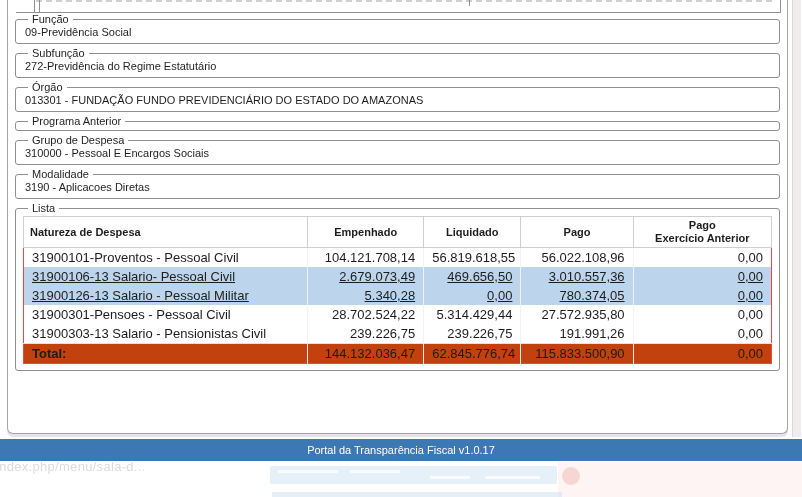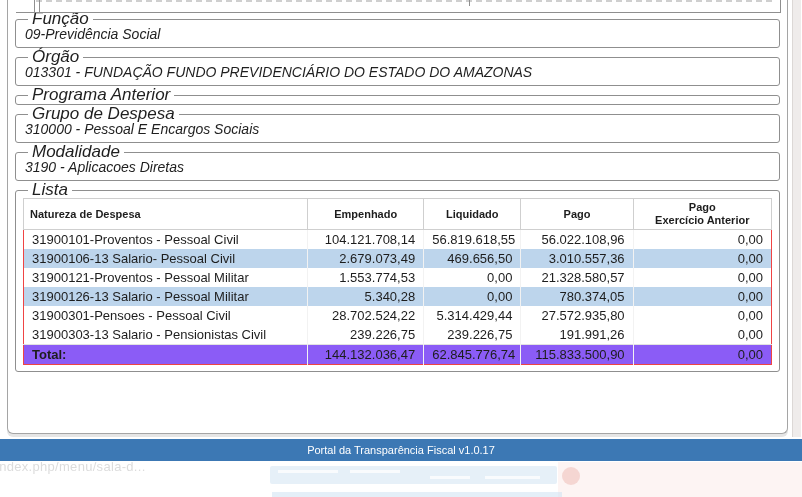--- a/index.html
+++ b/index.html
@@ -18,35 +18,35 @@
 
   
   .cut-frag { position:absolute; background:#8f8f8f; }
   .cut-dash { position:absolute; left:28px; top:6px; width:736px; height:0;
     border-top:2px dashed #cfcfcf; }
   .cut-bottom { position:absolute; left:8px; top:18px; width:765px; height:0;
     border-top:1px solid #8f8f8f; }
 
   fieldset { border:1px solid #8f8f8f; border-radius:3px;
     margin:0 7px 3px 7px; padding:0 7px 3px 7px; }
-  legend { font-size:17px; color:#1f1f1f; padding:0 4px; margin-left:5px; line-height:12px;font-style:italic; }
-  .fs-value { font-size:14px; color:#1f1f1f; padding:1px 2px 2px 2px; white-space:nowrap;font-style:italic; }
+  legend { font-size:11px; color:#1f1f1f; padding:0 4px; margin-left:5px; line-height:12px; }
+  .fs-value { font-size:11px; color:#1f1f1f; padding:1px 2px 2px 2px; white-space:nowrap; }
 
   .lista-fs { padding-bottom:6px; }
   table { width:100%; border-collapse:collapse; table-layout:fixed;
     border:1px solid #ef4444; margin-top:2px; }
   th { font-size:11px; color:#1d1d1d; font-weight:bold;
     border:1px solid #cfcfcf; background:#fff; height:30px;
     text-align:center; padding:2px 6px; line-height:13px; }
   th.first { text-align:left; }
   td { font-size:13px; color:#1d1d1d; height:14px; padding:2px 8px;
     text-align:right; border-left:1px solid rgba(0,0,0,0.05); white-space:nowrap; overflow:hidden; }
   td.first { text-align:left; border-left:none; }
-  tr.stripe td { background:#bdd5ec; }
-  tr.total-row td { background:#8b5cf6; border-top:1px solid #e2e2e2; }
+  tr.stripe td { background:#bdd5ec;text-decoration:underline; }
+  tr.total-row td { background:#c2410c; border-top:1px solid #e2e2e2; }
   tr.total-row td.first { font-weight:bold; }
   .c0 { width:38%; } .c1 { width:15.5%; } .c2 { width:13%; } .c3 { width:15%; } .c4 { width:18.5%; }
 
   
   .footer-bar { position:absolute; left:0; top:439px; width:802px; height:22px;
     background:#3c78b4; color:#fff; font-size:11px; text-align:center; line-height:22px; }
 
   
   .ghost-url { position:absolute; left:-4px; top:459px; font-size:13px;
     color:rgba(130,130,130,0.28); letter-spacing:.3px; }
@@ -74,20 +74,24 @@
     <div class="cut-frag" style="left:31px; top:0; width:1px; height:19px;"></div>
     <div class="cut-frag" style="left:461px; top:0; width:1px; height:12px;"></div>
     <div class="cut-frag" style="left:772px; top:0; width:1px; height:19px;"></div>
     <div class="cut-bottom"></div>
 
     <fieldset>
       <legend>Função</legend>
       <div class="fs-value">09-Previdência Social</div>
     </fieldset>
 
+    <fieldset>
+      <legend>Subfunção</legend>
+      <div class="fs-value">272-Previdência do Regime Estatutário</div>
+    </fieldset>
 
     <fieldset>
       <legend>Órgão</legend>
       <div class="fs-value">013301 - FUNDAÇÃO FUNDO PREVIDENCIÁRIO DO ESTADO DO AMAZONAS</div>
     </fieldset>
 
     <fieldset>
       <legend>Programa Anterior</legend>
     </fieldset>
 
@@ -131,27 +135,20 @@
             <td>56.022.108,96</td>
             <td>0,00</td>
           </tr>
           <tr class="stripe">
             <td class="first">31900106-13 Salario- Pessoal Civil</td>
             <td>2.679.073,49</td>
             <td>469.656,50</td>
             <td>3.010.557,36</td>
             <td>0,00</td>
           </tr>
-          <tr>
-            <td class="first">31900121-Proventos - Pessoal Militar</td>
-            <td>1.553.774,53</td>
-            <td>0,00</td>
-            <td>21.328.580,57</td>
-            <td>0,00</td>
-          </tr>
           <tr class="stripe">
             <td class="first">31900126-13 Salario - Pessoal Militar</td>
             <td>5.340,28</td>
             <td>0,00</td>
             <td>780.374,05</td>
             <td>0,00</td>
           </tr>
           <tr>
             <td class="first">31900301-Pensoes - Pessoal Civil</td>
             <td>28.702.524,22</td>

